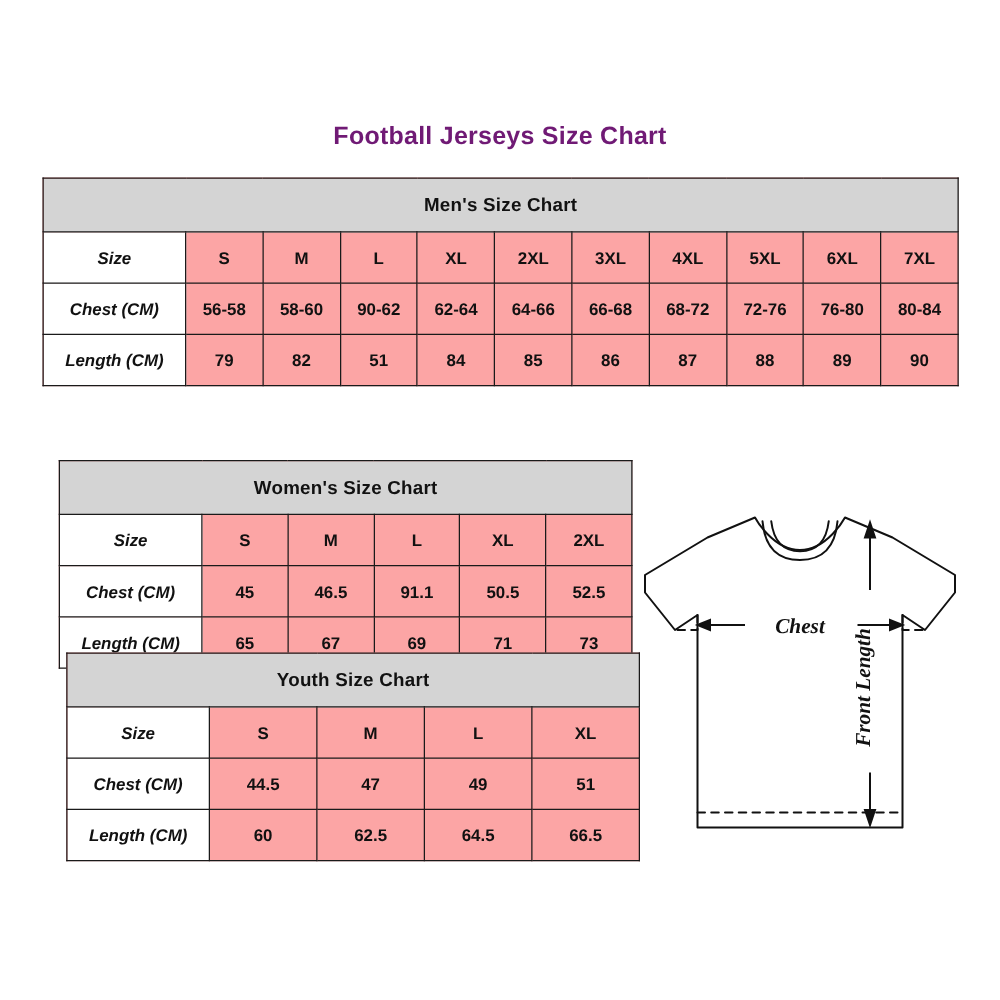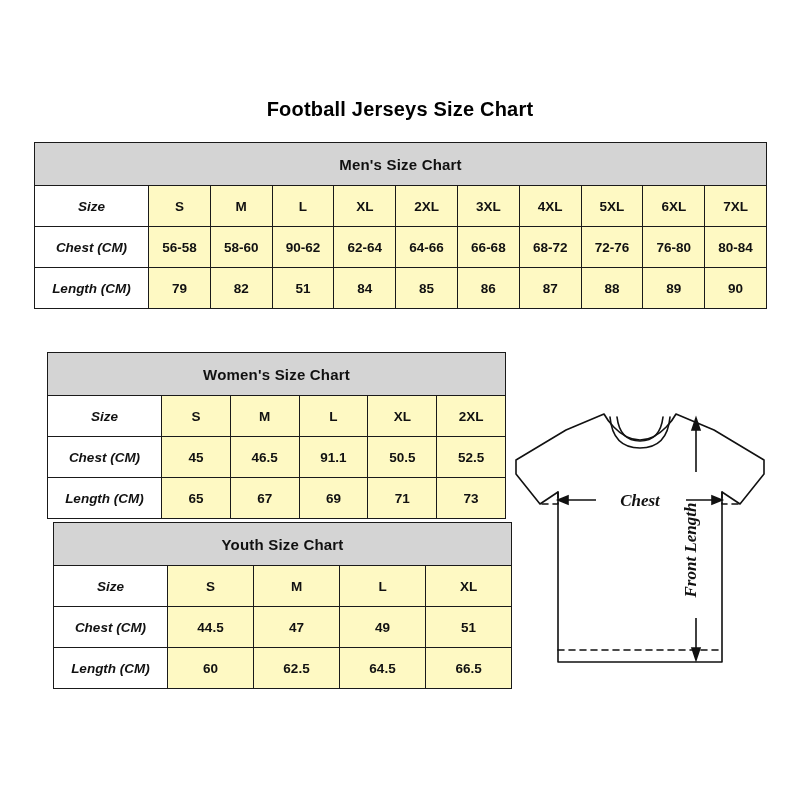--- a/index.html
+++ b/index.html
@@ -20,28 +20,28 @@
     inset: 0;
   }
   .chart-title {
     position: absolute;
     top: 98px;
     left: 0;
     width: 800px;
     text-align: center;
     font-size: 20px;
     font-weight: bold;
-    color: #000000;
+    color: #701a75;
     letter-spacing: 0.2px;
   }
 
   table.size-table {
     border-collapse: collapse;
     table-layout: fixed;
-    background: #fef9c3;
+    background: #fca5a5;
   }
   table.size-table td,
   table.size-table th {
     border: 1px solid #1a1a1a;
     text-align: center;
     vertical-align: middle;
     font-size: 13.5px;
     font-weight: bold;
     color: #111111;
     padding: 0;
@@ -67,21 +67,21 @@
     width: 732px;
   }
   #mens-table-wrap table { width: 732px; }
   #mens-table-wrap col.labelcol { width: 114px; }
   #mens-table-wrap col.datacol { width: 61.8px; }
 
   
   #womens-table-wrap {
     position: absolute;
     left: 34px;
-    top: 352px;
+    top: 368px;
     width: 458px;
     padding-left: 13px;
   }
   #womens-table-wrap table { width: 458px; }
   #womens-table-wrap col.labelcol { width: 114px; }
   #womens-table-wrap col.datacol { width: 68.8px; }
 
   
   #youth-table-wrap {
     position: absolute;

